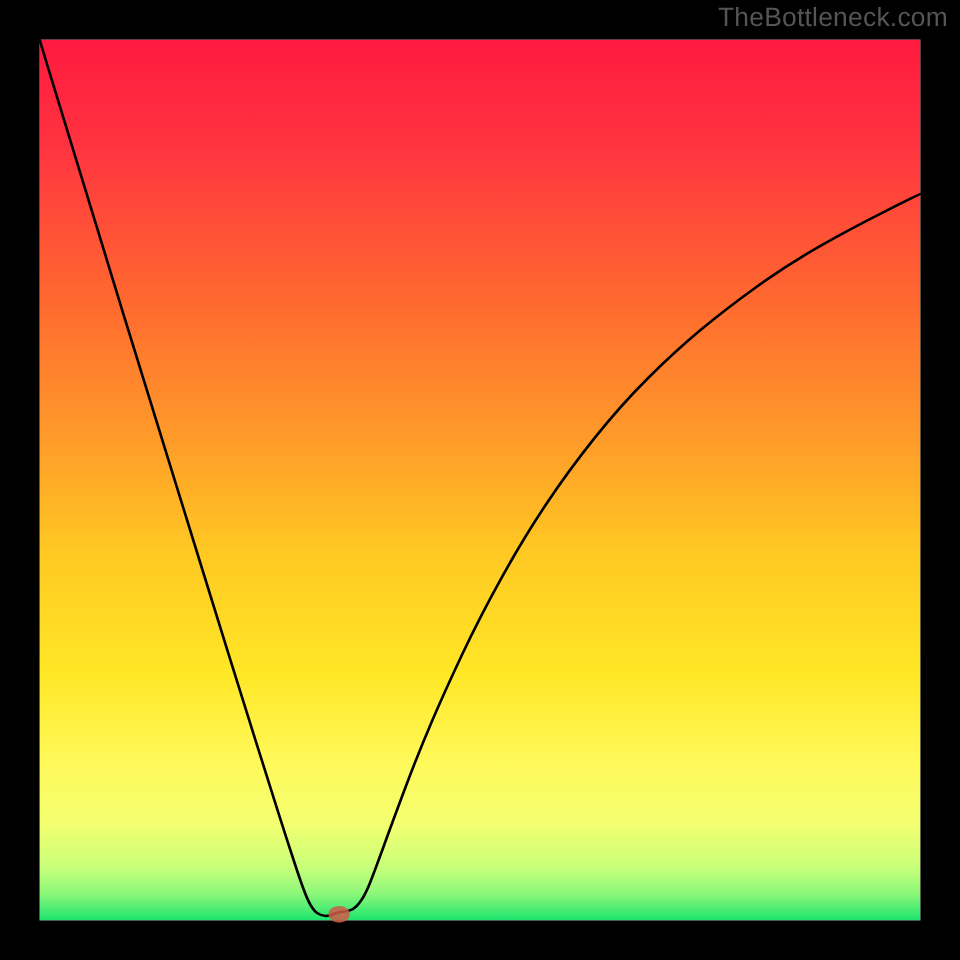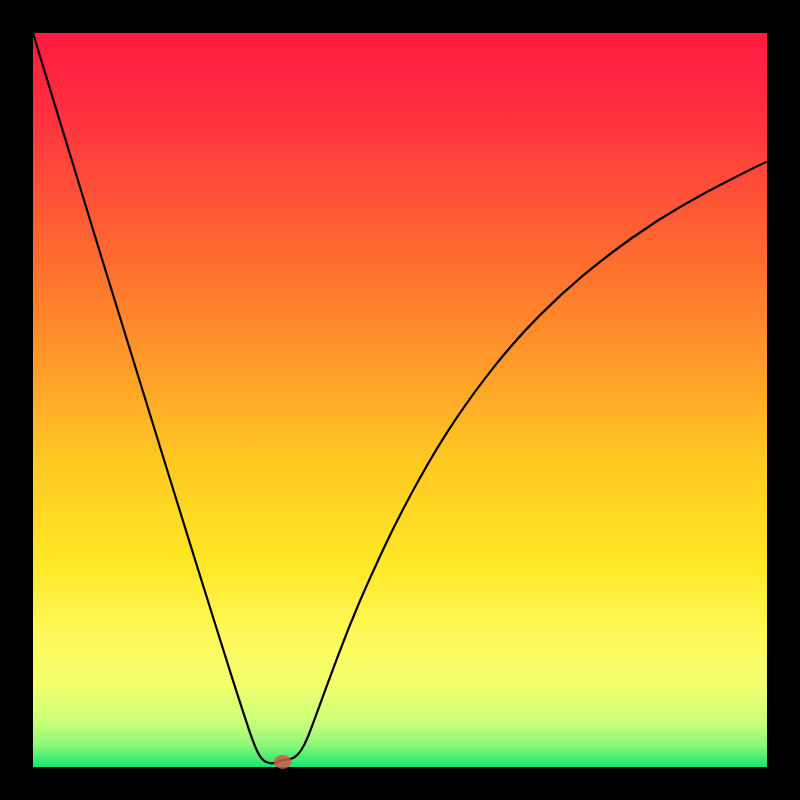--- a/index.html
+++ b/index.html
@@ -32,20 +32,21 @@
     left: 0;
   }
   .marker {
     fill: #cf5b4a;
     fill-opacity: 0.85;
   }
 </style>
 </head>
 <body>
 <div class="container">
+  <div class="attribution">TheBottleneck.com</div>
 
   <svg class="plot" width="800" height="800" viewBox="0 0 800 800">
     <defs>
 
       <linearGradient id="bgGrad" x1="0" y1="0" x2="0" y2="1">
         <stop offset="0%" stop-color="#ff1a3f"></stop>
         <stop offset="12%" stop-color="#ff3340"></stop>
         <stop offset="30%" stop-color="#ff6a2f"></stop>
         <stop offset="45%" stop-color="#ff9a2a"></stop>
         <stop offset="58%" stop-color="#ffc822"></stop>

